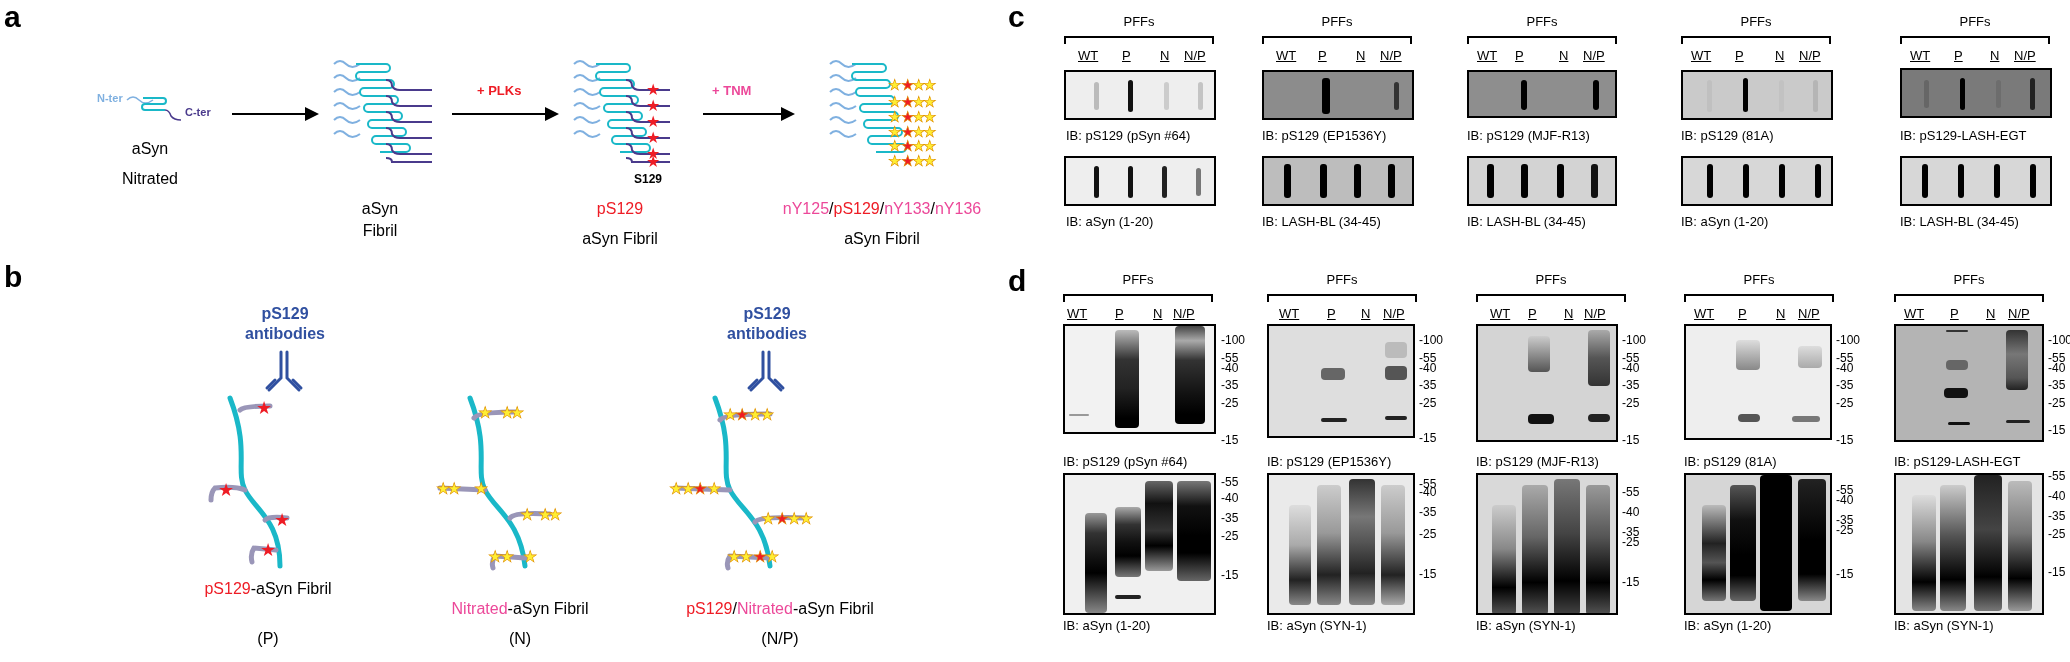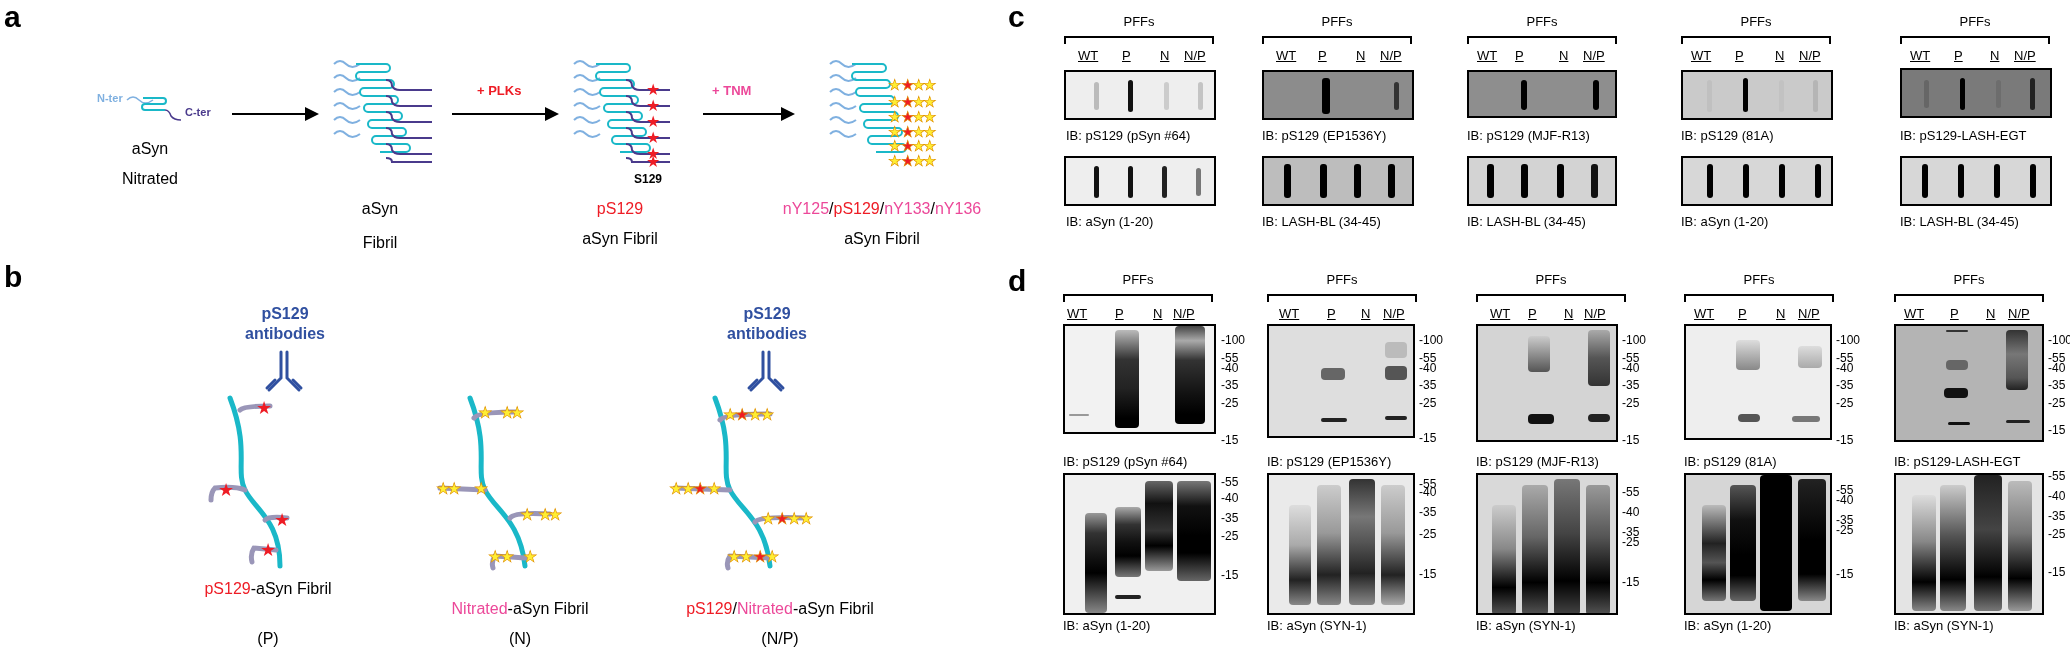--- a/index.html
+++ b/index.html
@@ -59,21 +59,21 @@
       <path d="M22 4 h30 a4 4 0 0 1 0 8 h-26 a4 4 0 0 0 0 8 h30 a4 4 0 0 1 0 8 h-26 a4 4 0 0 0 0 8 h30 a4 4 0 0 1 0 8 h-26 a4 4 0 0 0 0 8 h30 a4 4 0 0 1 0 8 h-26 a4 4 0 0 0 0 8 h30 a4 4 0 0 1 0 8 h-26 a4 4 0 0 0 0 8 h30 a4 4 0 0 1 0 8 h-26" stroke="#1ab8c8"></path>
       <path d="M52 20 q6 0 6 6 q2 4 8 4 h32" stroke="#4a3a8c"></path>
       <path d="M52 36 q6 0 6 6 q2 4 8 4 h32" stroke="#4a3a8c"></path>
       <path d="M52 52 q6 0 6 6 q2 4 8 4 h32" stroke="#4a3a8c"></path>
       <path d="M52 68 q6 0 6 6 q2 4 8 4 h32" stroke="#4a3a8c"></path>
       <path d="M52 84 q6 0 6 6 q2 4 8 4 h32" stroke="#4a3a8c"></path>
       <path d="M52 98 q6 0 6 4 q2 0 8 0 h32" stroke="#4a3a8c"></path>
     </g>
   </svg>
   <div class="lbl" style="left:340px;top:200px;width:80px;">aSyn</div>
-  <div class="lbl" style="left:340px;top:234px;width:80px;">Fibril</div>
+  <div class="lbl" style="left:340px;top:222px;width:80px;">Fibril</div>
 
   <div class="lbl-sm red bold" style="left:477px;top:83px;font-size:13px;">+ PLKs</div>
   <div class="arrow" style="left:452px;top:113px;width:105px;"></div>
 
   <svg style="left:574px;top:60px;" width="100" height="110">
     <g stroke-width="2" fill="none">
       <path d="M0 4 q6-6 12 0 t14 0" stroke="#7fb0e0"></path>
       <path d="M0 18 q6-6 12 0 t14 0" stroke="#7fb0e0"></path>
       <path d="M0 32 q6-6 12 0 t14 0" stroke="#7fb0e0"></path>
       <path d="M0 46 q6-6 12 0 t14 0" stroke="#7fb0e0"></path>

